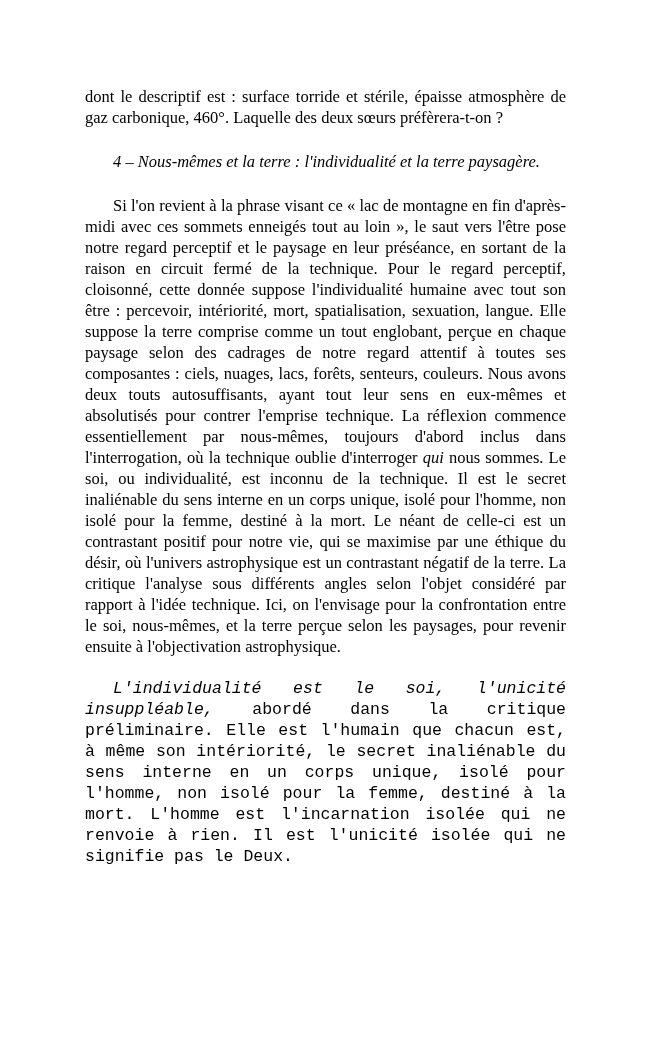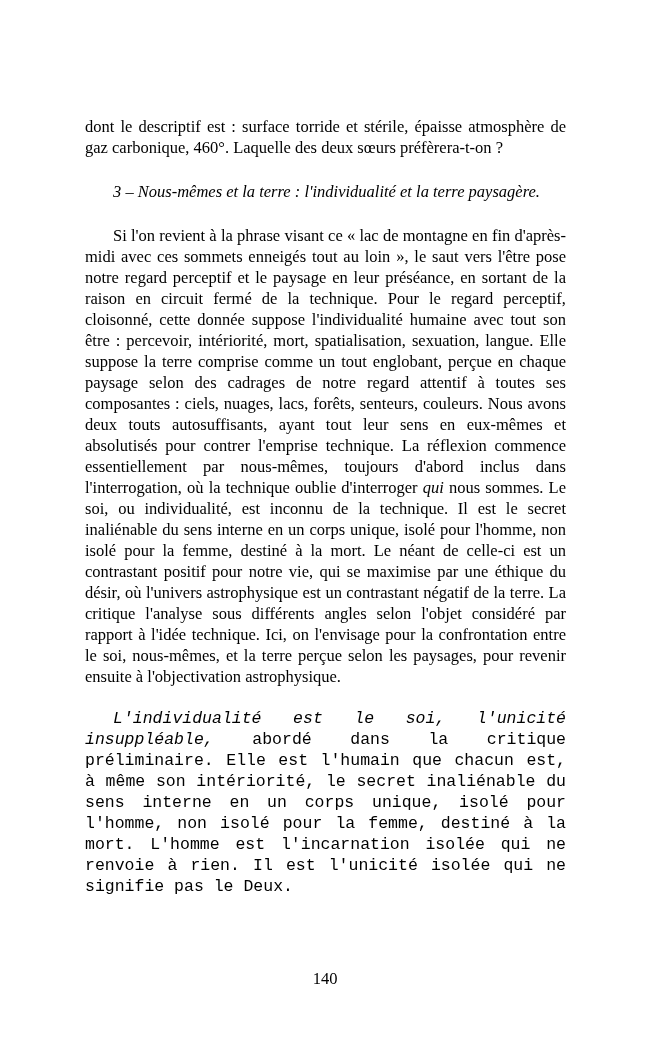--- a/index.html
+++ b/index.html
@@ -12,21 +12,20 @@
     height: 1037px;
     position: relative;
     overflow: hidden;
     font-family: "Liberation Serif", "DejaVu Serif", serif;
     color: #000000;
   }
   .book-page {
     position: absolute;
     inset: 0;
     background: #ffffff;
-    margin-top: 30px;
   }
   .text-block {
     position: absolute;
     top: 86px;
     left: 85px;
     width: 481px;
     font-size: 16.5px;
     line-height: 21px;
   }
   .para {
@@ -60,23 +59,22 @@
 </style>
 </head>
 <body>
 
 <div class="book-page">
 
   <div class="text-block">
 
     <p class="para"><span>dont le descriptif est : surface torride et stérile, épaisse atmosphère de gaz carbonique, 460°. Laquelle des deux sœurs préfèrera-t-on ?</span></p>
 
-    <p class="para indent heading"><span class="italic">3 – Nous-mêmes et la terre : l'individualité et la terre paysagère.</span></p>
+    <p class="para indent heading"><span class="italic">4 – Nous-mêmes et la terre : l'individualité et la terre paysagère.</span></p>
 
     <p class="para indent"><span>Si l'on revient à la phrase visant ce « lac de montagne en fin d'après-midi avec ces sommets enneigés tout au loin », le saut vers l'être pose notre regard perceptif et le paysage en leur préséance, en sortant de la raison en circuit fermé de la technique. Pour le regard perceptif, cloisonné, cette donnée suppose l'individualité humaine avec tout son être : percevoir, intériorité, mort, spatialisation, sexuation, langue. Elle suppose la terre comprise comme un tout englobant, perçue en chaque paysage selon des cadrages de notre regard attentif à toutes ses composantes : ciels, nuages, lacs, forêts, senteurs, couleurs. Nous avons deux touts autosuffisants, ayant tout leur sens en eux-mêmes et absolutisés pour contrer l'emprise technique. La réflexion commence essentiellement par nous-mêmes, toujours d'abord inclus dans l'interrogation, où la technique oublie d'interroger </span><span class="italic">qui</span><span> nous sommes. Le soi, ou individualité, est inconnu de la technique. Il est le secret inaliénable du sens interne en un corps unique, isolé pour l'homme, non isolé pour la femme, destiné à la mort. Le néant de celle-ci est un contrastant positif pour notre vie, qui se maximise par une éthique du désir, où l'univers astrophysique est un contrastant négatif de la terre. La critique l'analyse sous différents angles selon l'objet considéré par rapport à l'idée technique. Ici, on l'envisage pour la confrontation entre le soi, nous-mêmes, et la terre perçue selon les paysages, pour revenir ensuite à l'objectivation astrophysique.</span></p>
 
     <p class="para indent spaced"><span class="italic">L'individualité est le soi, l'unicité insuppléable,</span><span> abordé dans la critique préliminaire. Elle est l'humain que chacun est, à même son intériorité, le secret inaliénable du sens interne en un corps unique, isolé pour l'homme, non isolé pour la femme, destiné à la mort. L'homme est l'incarnation isolée qui ne renvoie à rien. Il est l'unicité isolée qui ne signifie pas le Deux.</span></p>
 
   </div>
 
-  <div class="page-number">140</div>
 
 </div>
 
 </body></html>

